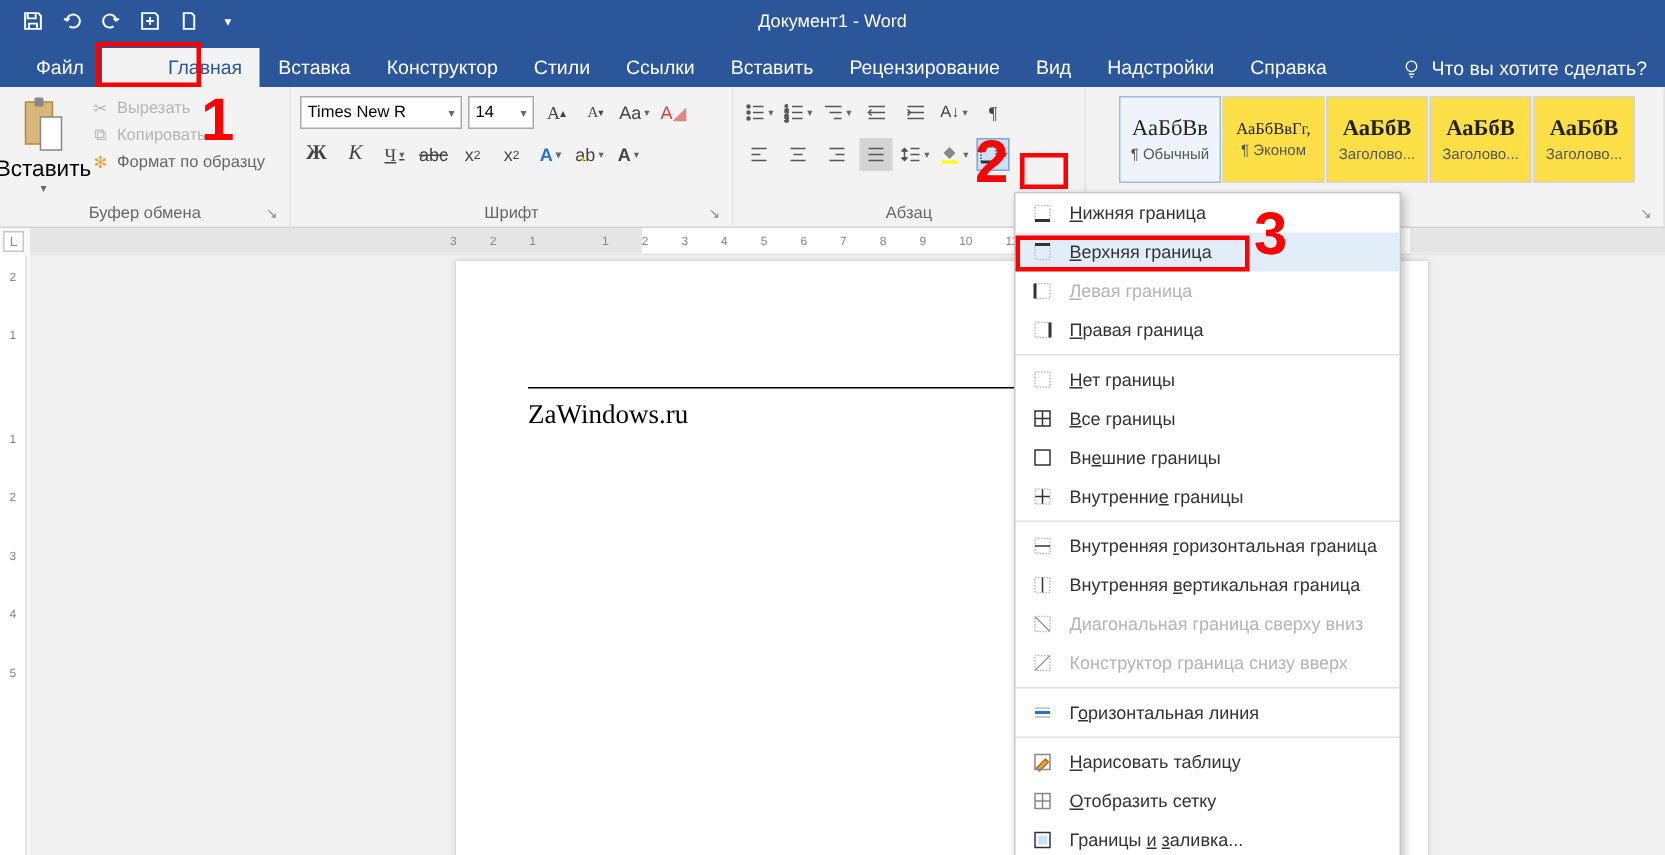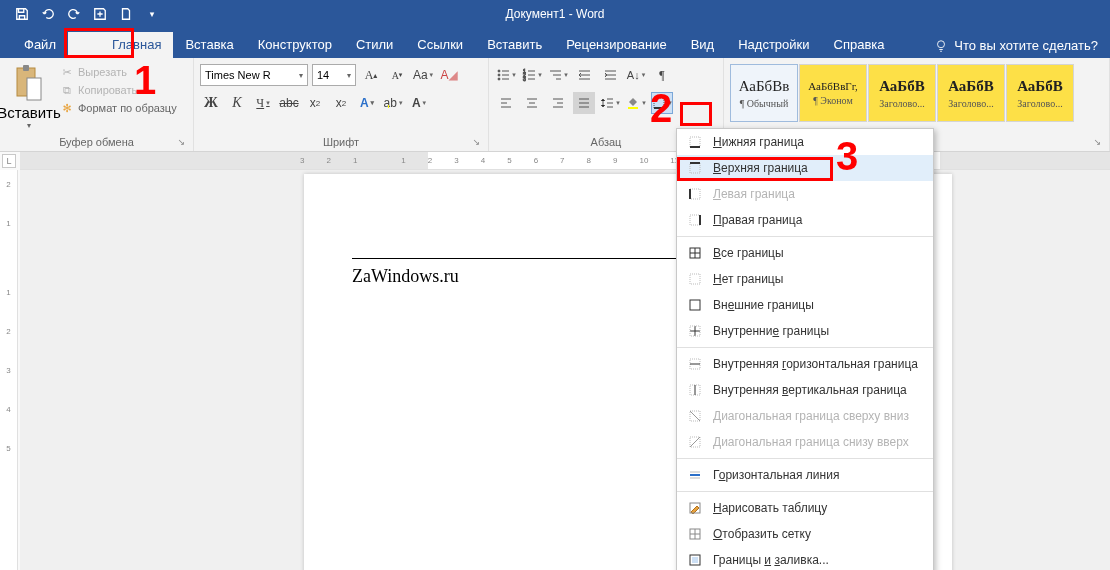--- a/index.html
+++ b/index.html
@@ -48,24 +48,24 @@
 .rb-btn.under { text-decoration: underline; font-family: "Times New Roman"; }
 .rb-btn.strike { text-decoration: line-through; }
 .color-bar { position: absolute; bottom: 2px; left: 4px; right: 8px; height: 3px; }
 
 
 .para-body { display: flex; flex-direction: column; gap: 6px; padding-top: 2px; width: 222px; }
 
 
 .styles-body { display: flex; gap: 1px; padding-top: 2px; }
 .style-card { width: 68px; height: 58px; border: 1px solid #d4d4d4; background: #fde047; display: flex; flex-direction: column; align-items: center; justify-content: center; cursor: pointer; }
-.style-card.first { border-color: #9fbbdd; background: #eff4fa; }
+.style-card.first { border-color: #9fbbdd; background: #eff4fa; margin-left: 16px; }
 .style-preview { font-family: "Times New Roman"; font-size: 15px; color: #222; }
 .style-preview.bold { font-weight: bold; }
-.style-name { font-size: 10px; color: #555; margin-top: 3px; white-space: nowrap; overflow: hidden; width: 62px; text-align: center; font-family: Liberation Serif, serif; }
+.style-name { font-size: 10px; color: #555; margin-top: 3px; white-space: nowrap; overflow: hidden; width: 62px; text-align: center; }
 
 
 .workspace { position: relative; height: 418px; background: #f9f9f9; display: flex; }
 .ruler-corner { position: absolute; left: 2px; top: 2px; width: 14px; height: 14px; border: 1px solid #c8c8c8; background: #fff; font-size: 9px; color: #888; display: flex; align-items: center; justify-content: center; }
 .ruler-h { position: absolute; left: 20px; right: 0; top: 0; height: 18px; background: #fff; border-bottom: 1px solid #e0e0e0; font-size: 8px; color: #888; display: flex; align-items: center; overflow: hidden; padding-left: 280px; }
 .ruler-h .tick-num { margin: 0 22px 0 0; }
 .ruler-h .shade-left { position: absolute; left: 0; top: 0; width: 408px; height: 100%; background: #e5e5e5; }
 .ruler-h .shade-right { position: absolute; right: 0; top: 0; width: 170px; height: 100%; background: #e5e5e5; }
 .ruler-h .nums { position: relative; z-index: 1; display: flex; }
 .ruler-v { position: absolute; left: 0; top: 18px; bottom: 0; width: 18px; background: #fff; border-right: 1px solid #e0e0e0; font-size: 8px; color: #888; display: flex; flex-direction: column; align-items: center; padding-top: 10px; }
@@ -447,38 +447,38 @@
           <rect x="2" y="2" width="10" height="10" fill="none" stroke="#bbb" stroke-dasharray="1 1"></rect>
           <line x1="12" y1="2" x2="12" y2="12" stroke="#333" stroke-width="2"></line>
         </svg>
       </span>
       <span class="bm-label"><u>П</u>равая граница</span>
     </div>
     <div class="bm-sep"></div>
     <div class="bm-item">
       <span class="bm-icon">
         <svg viewBox="0 0 14 14">
+          <rect x="2" y="2" width="10" height="10" fill="none" stroke="#bbb" stroke-dasharray="1 1"></rect>
+        </svg>
+      </span>
+      <span class="bm-label"><u>Н</u>ет границы</span>
+    </div>
+    <div class="bm-item">
+      <span class="bm-icon">
+        <svg viewBox="0 0 14 14">
           <rect x="2" y="2" width="10" height="10" fill="none" stroke="#333"></rect>
           <line x1="7" y1="2" x2="7" y2="12" stroke="#333"></line>
           <line x1="2" y1="7" x2="12" y2="7" stroke="#333"></line>
         </svg>
       </span>
       <span class="bm-label"><u>В</u>се границы</span>
     </div>
     <div class="bm-item">
       <span class="bm-icon">
         <svg viewBox="0 0 14 14">
-          <rect x="2" y="2" width="10" height="10" fill="none" stroke="#bbb" stroke-dasharray="1 1"></rect>
-        </svg>
-      </span>
-      <span class="bm-label"><u>Н</u>ет границы</span>
-    </div>
-    <div class="bm-item">
-      <span class="bm-icon">
-        <svg viewBox="0 0 14 14">
           <rect x="2" y="2" width="10" height="10" fill="none" stroke="#333"></rect>
         </svg>
       </span>
       <span class="bm-label">Вн<u>е</u>шние границы</span>
     </div>
     <div class="bm-item">
       <span class="bm-icon">
         <svg viewBox="0 0 14 14">
           <line x1="7" y1="2" x2="7" y2="12" stroke="#333"></line>
           <line x1="2" y1="7" x2="12" y2="7" stroke="#333"></line>
@@ -515,21 +515,21 @@
       </span>
       <span class="bm-label">Диагональная граница сверху вниз</span>
     </div>
     <div class="bm-item disabled">
       <span class="bm-icon">
         <svg viewBox="0 0 14 14">
           <rect x="2" y="2" width="10" height="10" fill="none" stroke="#bbb" stroke-dasharray="1 1"></rect>
           <line x1="2" y1="12" x2="12" y2="2" stroke="#999"></line>
         </svg>
       </span>
-      <span class="bm-label">Диагональная граница снизу вверх</span>
+      <span class="bm-label">Конструктор граница снизу вверх</span>
     </div>
     <div class="bm-sep"></div>
     <div class="bm-item">
       <span class="bm-icon">
         <svg viewBox="0 0 14 14">
           <line x1="2" y1="7" x2="12" y2="7" stroke="#2a6fc9" stroke-width="2"></line>
           <line x1="2" y1="4" x2="12" y2="4" stroke="#bbb"></line>
           <line x1="2" y1="10" x2="12" y2="10" stroke="#bbb"></line>
         </svg>
       </span>

